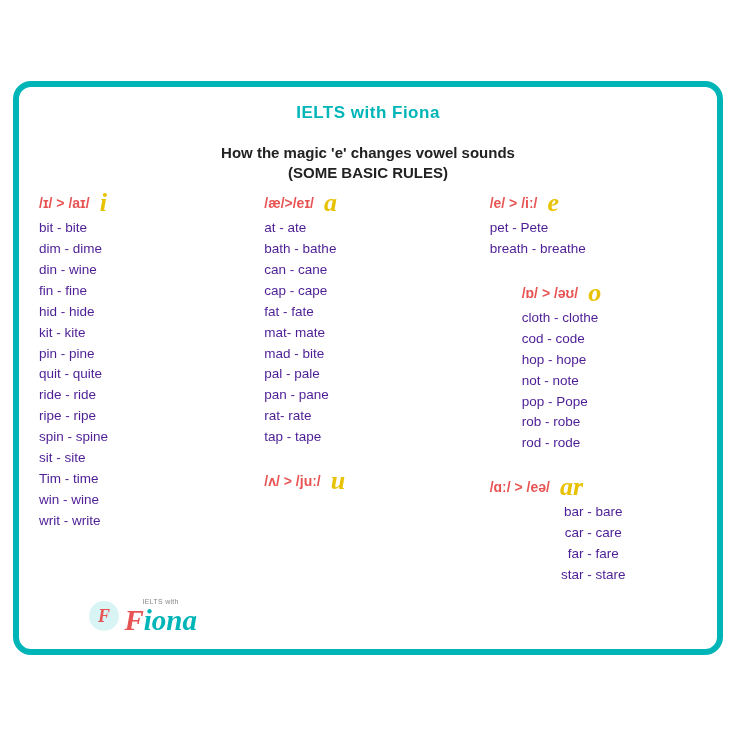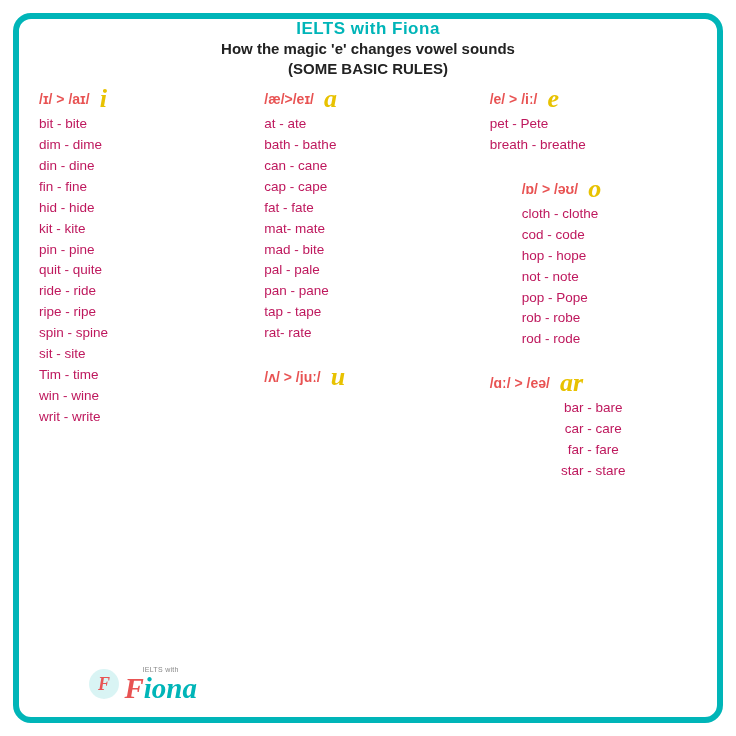--- a/index.html
+++ b/index.html
@@ -7,43 +7,44 @@
       width: 736px;
       height: 736px;
       background: #ffffff;
       font-family: Arial, sans-serif;
       display: flex;
       justify-content: center;
       align-items: center;
     }
     .outer-border {
       width: 710px;
-      height: 710px;
+      height: 574px;
       border: 6px solid #00b5b8;
       border-radius: 18px;
-      padding: 0 20px 14px 20px;
+      padding: 16px 20px 14px 20px;
       display: flex;
       flex-direction: column;
       background: #fff;
     }
     .header {
       text-align: center;
       margin-bottom: 8px;
     }
     .header-title {
       color: #00b5b8;
       font-size: 17px;
       font-weight: bold;
       letter-spacing: 0.5px;
     }
     .header-subtitle {
       color: #222;
       font-size: 15px;
       font-weight: bold;
       line-height: 1.3;
+      margin-top: 20px;
     }
     .content {
       display: grid;
       grid-template-columns: 1fr 1fr 1fr;
       gap: 0 18px;
       flex: 1;
     }
     .col {
       display: flex;
       flex-direction: column;
@@ -68,21 +69,21 @@
       font-weight: bold;
       color: #e8c200;
       margin-left: 10px;
       line-height: 1;
     }
     .word-list {
       list-style: none;
     }
     .word-list li {
       font-size: 13.5px;
-      color: #be185d;
+      color: #4c1d95;
       line-height: 1.55;
     }
     .logo-box {
       display: flex;
       flex-direction: column;
       align-items: center;
     }
     .logo-small-text {
       font-size: 7px;
       color: #888;
@@ -118,21 +119,21 @@
 
     <div class="col">
       <div class="section">
         <div class="section-header">
           <span class="phonetic">/ɪ/ &gt; /aɪ/</span>
           <span class="letter-italic">i</span>
         </div>
         <ul class="word-list">
           <li>bit - bite</li>
           <li>dim - dime</li>
-          <li>din - dine</li>
+          <li>din - wine</li>
           <li>fin - fine</li>
           <li>hid - hide</li>
           <li>kit - kite</li>
           <li>pin - pine</li>
           <li>quit - quite</li>
           <li>ride - ride</li>
           <li>ripe - ripe</li>
           <li>spin - spine</li>
           <li>sit - site</li>
           <li>Tim - time</li>
@@ -163,22 +164,22 @@
         <ul class="word-list">
           <li>at - ate</li>
           <li>bath - bathe</li>
           <li>can - cane</li>
           <li>cap - cape</li>
           <li>fat - fate</li>
           <li>mat- mate</li>
           <li>mad - bite</li>
           <li>pal - pale</li>
           <li>pan - pane</li>
+          <li>rat- rate</li>
           <li>tap - tape</li>
-          <li>rat- rate</li>
         </ul>
       </div>
       <div class="section" style="margin-top:10px;text-align:right;">
         <div class="section-header">
           <span class="phonetic">/ʌ/ &gt; /juː/</span>
           <span class="letter-italic">u</span>
         </div>
       </div>
     </div>
 

